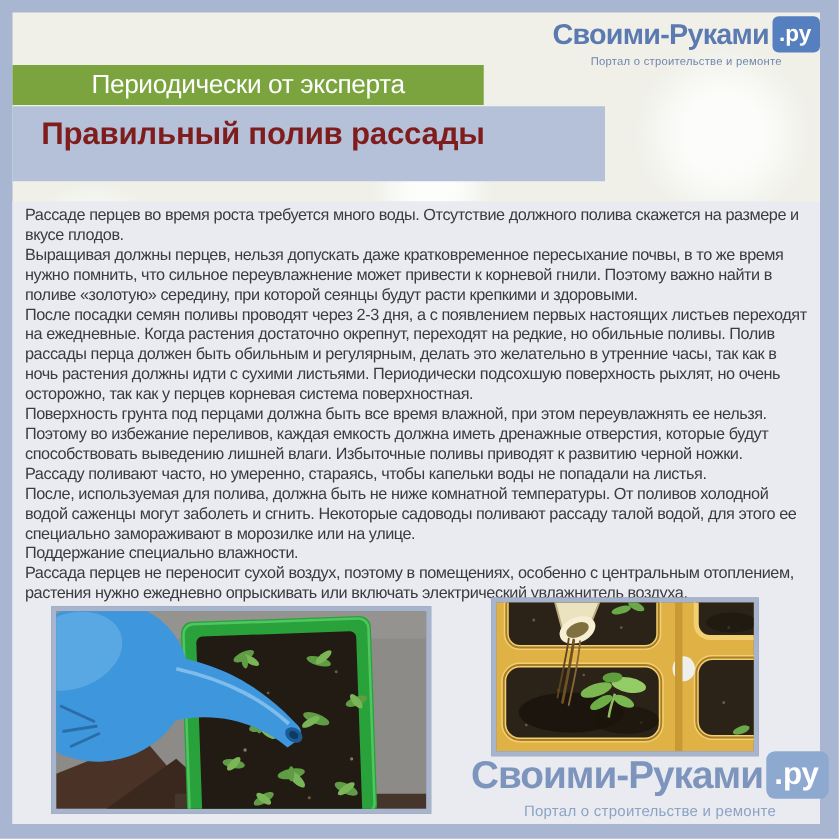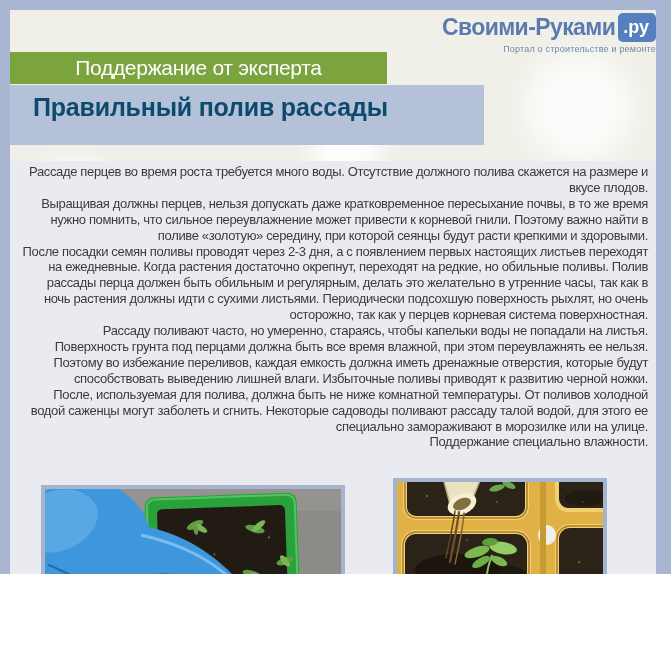--- a/index.html
+++ b/index.html
@@ -1,17 +1,17 @@
 <!DOCTYPE html>
 <html><head>
 <meta charset="utf-8">
 <style>
   html,body{margin:0;padding:0;}
   .page{
-    position:relative;width:671px;height:574px;overflow:hidden;
+    position:relative;width:671px;height:671px;overflow:hidden;
     background:#a9b6d2;
     font-family:"Liberation Sans", sans-serif;
   }
   .inner{
     position:absolute;left:10px;top:10px;width:646px;height:649px;
     background-color:#f0f0e9;
     background-image:
       radial-gradient(circle at 10% 30%, rgba(255,255,255,.95) 0 3%, rgba(255,255,255,0) 8%),
       radial-gradient(circle at 28% 65%, rgba(219,223,208,.65) 0 4%, rgba(219,223,208,0) 9%),
       radial-gradient(circle at 52% 22%, rgba(255,255,255,.85) 0 3%, rgba(255,255,255,0) 8%),
@@ -22,43 +22,43 @@
     box-shadow: inset 0 -1px 0 #e2e7f0;
   }
   
   .logo{white-space:nowrap;}
   .logo-row{display:flex;align-items:center;justify-content:center;}
   .logo-name{color:#5b7ab2;font-weight:bold;font-size:23px;letter-spacing:-0.6px;}
   .logo-badge{
     display:inline-block;background:#567fc0;color:#ffffff;border-radius:5px;
     font-size:18px;font-weight:bold;line-height:1;padding:5px 7px 6px 5px;margin-left:3px;text-align:right;
   }
-  .logo-tagline{font-size:9px;color:#6e87ad;margin-top:2px;text-align:right;letter-spacing:0.2px;}
+  .logo-tagline{font-size:9px;color:#6e87ad;margin-top:2px;text-align:center;letter-spacing:0.2px;}
   .logo-top{position:absolute;top:3px;right:0;}
 
   .green-bar{
     position:absolute;left:0;top:42px;width:377px;height:32px;
     background:#7ca43e;color:#ffffff;
     font-size:21px;line-height:32px;text-align:center;letter-spacing:-0.3px;
   }
   .title-bar{
     position:absolute;left:0;top:75px;width:474px;height:60px;
-    background:#b5c1d8;color:#0c4a6e;box-sizing:border-box;
+    background:#b5c1d8;color:#7f1d1d;box-sizing:border-box;
     font-size:25px;font-weight:bold;letter-spacing:-0.2px;
     padding:8px 0 0 23px;
   }
 
   
   .text-panel{
     position:absolute;left:0;top:151px;width:646px;height:498px;
     background:#e9ebf1;
   }
   .article{
     position:absolute;left:10px;top:3px;width:628px;
-    font-size:13px;line-height:15.9px;color:#3b3b3d;letter-spacing:-0.35px;text-align:right;
+    font-size:13px;line-height:15.9px;color:#3b3b3d;letter-spacing:-0.35px;
   }
   .article p{margin:0;}
 
   
   .photo{position:absolute;border:4px solid #a6b4cd;background:#8c8b88;line-height:0;}
   .photo-left{left:31px;top:324px;width:296px;height:158px;}
   .photo-right{left:383px;top:317px;width:206px;height:119px;}
   .photo svg{display:block;}
 
   
@@ -74,33 +74,34 @@
   <div class="inner">
 
     <div class="logo logo-top">
       <div class="logo-row">
         <span class="logo-name">Своими-Руками</span>
         <span class="logo-badge">.ру</span>
       </div>
       <div class="logo-tagline">Портал о строительстве и ремонте</div>
     </div>
 
-    <div class="green-bar">Поддержание от эксперта</div>
+    <div class="green-bar">Периодически от эксперта</div>
 
     <div class="title-bar">Правильный полив рассады</div>
 
     <div class="text-panel">
       <div class="article">
         <p>Рассаде перцев во время роста требуется много воды. Отсутствие должного полива скажется на размере и вкусе плодов.</p>
         <p>Выращивая должны перцев, нельзя допускать даже кратковременное пересыхание почвы, в то же время нужно помнить, что сильное переувлажнение может привести к корневой гнили. Поэтому важно найти в поливе «золотую» середину, при которой сеянцы будут расти крепкими и здоровыми.</p>
         <p>После посадки семян поливы проводят через 2-3 дня, а с появлением первых настоящих листьев переходят на ежедневные. Когда растения достаточно окрепнут, переходят на редкие, но обильные поливы. Полив рассады перца должен быть обильным и регулярным, делать это желательно в утренние часы, так как в ночь растения должны идти с сухими листьями. Периодически подсохшую поверхность рыхлят, но очень осторожно, так как у перцев корневая система поверхностная.</p>
+        <p>Поверхность грунта под перцами должна быть все время влажной, при этом переувлажнять ее нельзя. Поэтому во избежание переливов, каждая емкость должна иметь дренажные отверстия, которые будут способствовать выведению лишней влаги. Избыточные поливы приводят к развитию черной ножки.</p>
         <p>Рассаду поливают часто, но умеренно, стараясь, чтобы капельки воды не попадали на листья.</p>
-        <p>Поверхность грунта под перцами должна быть все время влажной, при этом переувлажнять ее нельзя. Поэтому во избежание переливов, каждая емкость должна иметь дренажные отверстия, которые будут способствовать выведению лишней влаги. Избыточные поливы приводят к развитию черной ножки.</p>
         <p>После, используемая для полива, должна быть не ниже комнатной температуры. От поливов холодной водой саженцы могут заболеть и сгнить. Некоторые садоводы поливают рассаду талой водой, для этого ее специально замораживают в морозилке или на улице.</p>
         <p>Поддержание специально влажности.</p>
+        <p>Рассада перцев не переносит сухой воздух, поэтому в помещениях, особенно с центральным отоплением, растения нужно ежедневно опрыскивать или включать электрический увлажнитель воздуха.</p>
       </div>
 
       <div class="photo photo-left">
         <svg width="296" height="158" viewBox="0 0 296 158" xmlns="http://www.w3.org/2000/svg">
           <rect x="0" y="0" width="296" height="158" fill="#8c8b88"></rect>
           <rect x="0" y="0" width="296" height="22" fill="#949390"></rect>
 
           <polygon points="0,158 0,130 70,102 118,158" fill="#4b3226"></polygon>
           <polygon points="40,158 96,118 140,158" fill="#3a281e"></polygon>
           <rect x="95" y="146" width="201" height="12" fill="#46352a"></rect>

